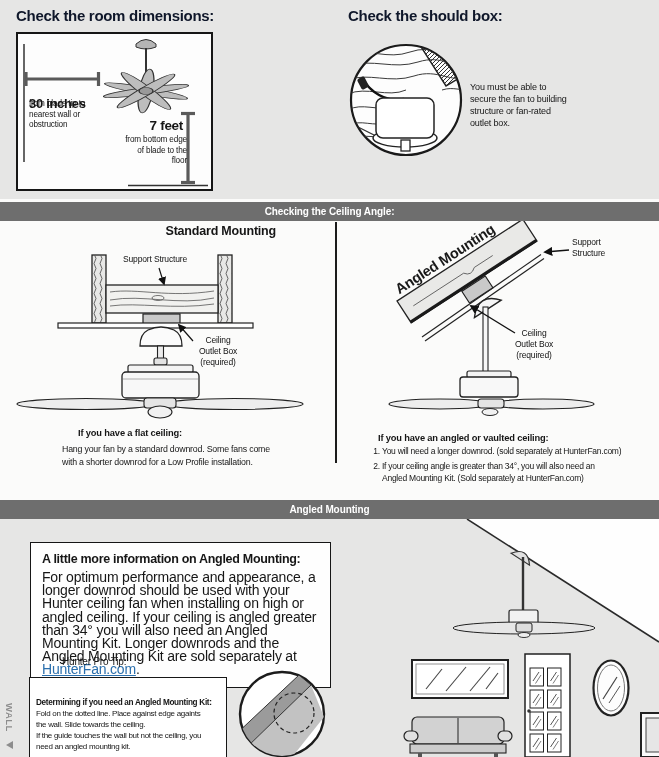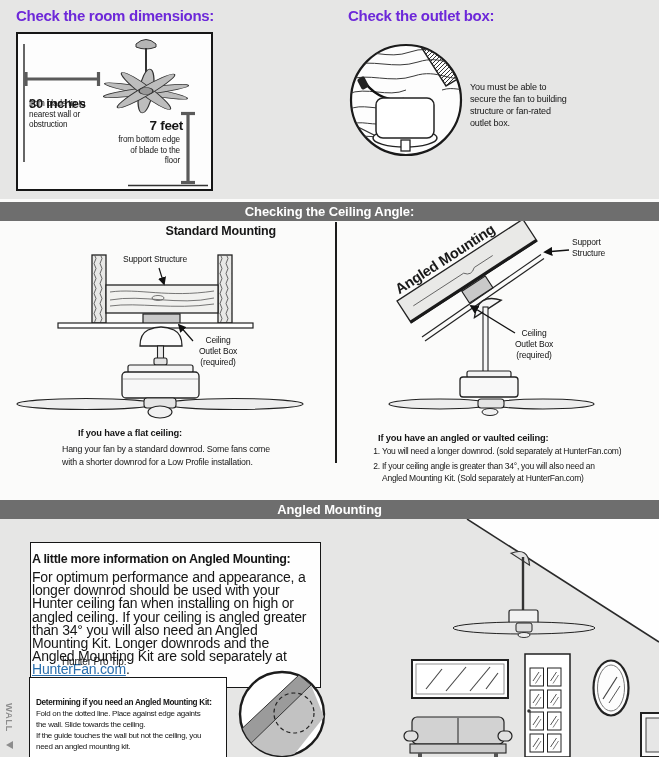--- a/index.html
+++ b/index.html
@@ -3,34 +3,34 @@
 <meta charset="utf-8">
 <style>
   html,body{margin:0;padding:0;}
   body{width:659px;height:757px;font-family:"Liberation Sans",sans-serif;background:#ffffff;}
   .page{position:relative;width:659px;height:757px;background:var(--page_bg,#e6e6e5);overflow:hidden;color:#161616;}
   .pre{white-space:pre-line;}
 
   
   .white-mid{position:absolute;left:0;top:199px;width:659px;height:301px;background:#fbfbfa;}
   .banner{position:absolute;left:0;width:659px;height:19px;background:var(--banner_bg,#6e6e6e);
-          color:var(--banner_text,#fff);font-weight:bold;font-size:13px;line-height:19px;
+          color:var(--banner_text,#fff);font-weight:bold;font-size:10px;line-height:19px;
           text-align:center;letter-spacing:-0.1px;}
   #banner1{top:202px;} #banner2{top:500px;}
   .divider{position:absolute;left:335px;top:222px;width:1.5px;height:241px;background:#1b1b1b;}
 
   
-  .h-top{position:absolute;font-weight:bold;font-size:15px;letter-spacing:-0.3px;color:#6d28d9;}
+  .h-top{position:absolute;font-weight:bold;font-size:15px;letter-spacing:-0.3px;color:#0f172a;}
   #h-room{left:16px;top:7px;} #h-outlet{left:348px;top:7px;}
   .room-box{position:absolute;left:16px;top:32px;width:193px;height:155px;border:2px solid #161616;background:#fdfdfd;}
   .room-box svg{position:absolute;left:0;top:0;}
   .dim1-value{position:absolute;left:11px;top:62px;font-weight:bold;font-size:13px;letter-spacing:-0.3px;}
   .dim1-desc{position:absolute;left:11px;top:65px;font-size:8.2px;line-height:10.5px;letter-spacing:-0.15px;}
   .dim2-value{position:absolute;right:28px;top:84px;font-weight:bold;font-size:13.5px;text-align:right;letter-spacing:-0.3px;}
-  .dim2-desc{position:absolute;right:31px;top:101px;font-size:8.2px;line-height:10.5px;text-align:right;letter-spacing:-0.15px;}
+  .dim2-desc{position:absolute;right:24px;top:101px;font-size:8.2px;line-height:10.5px;text-align:right;letter-spacing:-0.15px;}
   .outlet-svg{position:absolute;left:346px;top:38px;}
   .outlet-note{position:absolute;left:470px;top:81px;font-size:9px;line-height:12px;letter-spacing:-0.15px;}
 
   
   .std-title{position:absolute;left:56px;top:224px;width:220px;text-align:right;font-weight:bold;font-size:12.5px;letter-spacing:-0.2px;}
   .std-svg{position:absolute;left:8px;top:246px;}
   .ang-svg{position:absolute;left:345px;top:221px;}
   .diagram-label{position:absolute;font-size:8.5px;line-height:11px;letter-spacing:-0.15px;color:#111;}
   #std-support{left:123px;top:254px;}
   #std-outlet{left:189px;top:335px;width:58px;text-align:center;}
@@ -41,42 +41,42 @@
   .sub-heading{position:absolute;font-weight:bold;font-size:9.3px;letter-spacing:-0.15px;padding-left:16px;}
   #flat-heading{left:62px;top:428px;}
   .body-text{position:absolute;font-size:8.8px;line-height:12.5px;letter-spacing:-0.2px;}
   #flat-text{left:62px;top:443px;width:278px;}
   #ang-heading{left:362px;top:433px;}
   .ang-list{position:absolute;left:362px;top:445px;width:296px;margin:0;padding-left:20px;
             font-size:8.5px;line-height:12.5px;letter-spacing:-0.25px;}
   .ang-list li{margin-bottom:2px;}
 
   
-  .info-box{position:absolute;left:30px;top:542px;width:277px;background:#fefefe;border:1.6px solid #161616;padding:9px 11px 10px 1px;}
+  .info-box{position:absolute;left:30px;top:542px;width:277px;background:#fefefe;border:1.6px solid #161616;padding:9px 11px 10px 11px;}
   .info-heading{font-weight:bold;font-size:12.5px;letter-spacing:-0.3px;margin-bottom:5px;}
   .info-body{font-size:14px;line-height:13.2px;letter-spacing:-0.2px;}
   .info-link{color:var(--link,#2a6fad);text-decoration:underline;cursor:pointer;}
   .protip-heading{position:absolute;left:30px;top:656px;font-weight:normal;font-size:10px;letter-spacing:-0.2px;padding-left:32px;}
   .protip-box{position:absolute;left:29px;top:677px;width:184px;background:#fff;border:1.6px solid #161616;
               padding:19px 6px;font-size:8px;line-height:11px;letter-spacing:-0.3px;}
   .protip-title{font-weight:bold;font-size:8.2px;}
   .protip-circle{position:absolute;left:230px;top:667px;}
   .wall-text{position:absolute;left:4px;top:703px;writing-mode:vertical-rl;font-weight:bold;font-size:9.5px;
              color:var(--wall_label,#8d8d8d);letter-spacing:0.5px;}
   .wall-arrow{position:absolute;left:6px;top:741px;width:0;height:0;border-top:4px solid transparent;
               border-bottom:4px solid transparent;border-right:7px solid var(--wall_label,#8d8d8d);}
   .room-svg{position:absolute;left:340px;top:519px;}
 </style>
 </head>
 <body>
 
 <div class="page">
 
   <div class="h-top" id="h-room">Check the room dimensions:</div>
-  <div class="h-top" id="h-outlet">Check the outlet box:</div>
+  <div class="h-top" id="h-outlet">Check the should box:</div>
 
   <div class="room-box">
     <svg width="193" height="155" viewBox="0 0 193 155">
       <line x1="6" y1="10" x2="6" y2="128" stroke="#333" stroke-width="1.5"></line>
 
       <g stroke="#5a5a5a" stroke-width="3.2">
         <line x1="7.5" y1="45" x2="81" y2="45"></line>
         <line x1="8" y1="38" x2="8" y2="52"></line>
         <line x1="80.5" y1="38" x2="80.5" y2="52"></line>
       </g>

